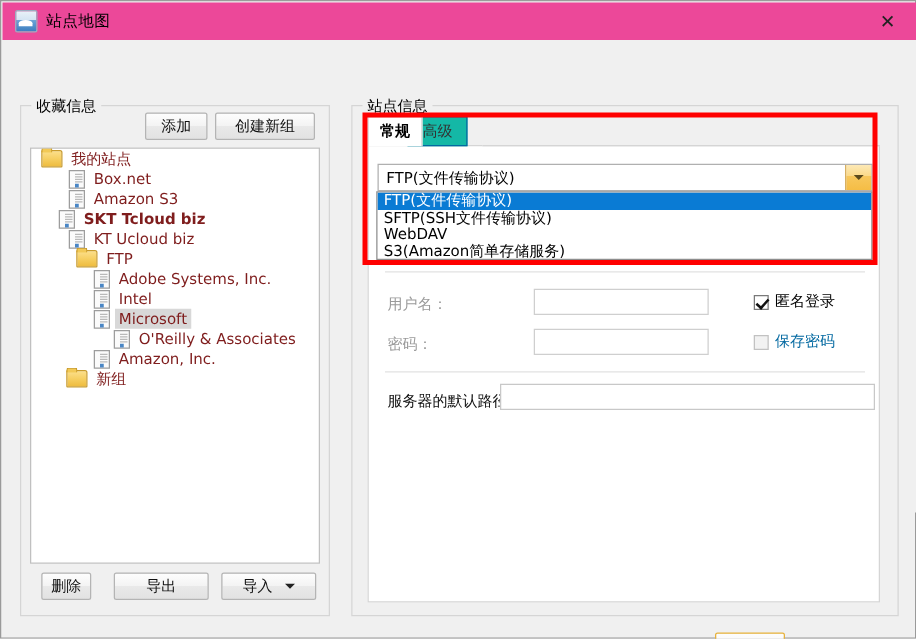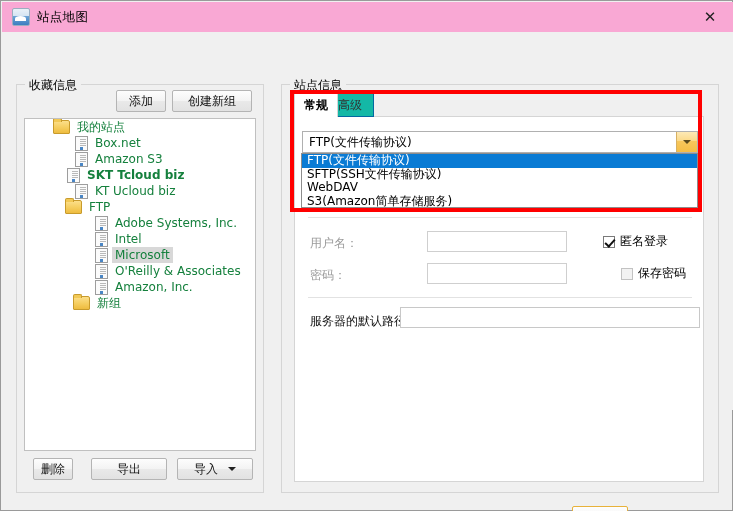--- a/index.html
+++ b/index.html
@@ -21,21 +21,21 @@
     left: 0; top: 0;
     width: 733px; height: 511px;
     background: #f0f0f0;
     border: 1px solid #9a9a9a;
     box-sizing: border-box;
   }
   #titlebar {
     position: absolute;
     left: 1px; top: 1px;
     width: 731px; height: 30px;
-    background: #f9a8d4;
+    background: #ec4899;
     display: flex;
     align-items: center;
     box-sizing: border-box;
   }
   #title-icon {
     width: 16px; height: 16px;
     margin-left: 10px; margin-right: 7px;
     border: 1px solid #9badc0;
     border-radius: 2px;
     background: linear-gradient(#e9f1f8 0%, #d4e4f2 45%, #6ba3d6 46%, #3d7ec0 100%);
@@ -118,24 +118,23 @@
     background: #ffffff;
     border: 1px solid #c0c0c0;
     box-sizing: border-box;
     overflow: hidden;
   }
   .tree-row {
     height: 16px;
     display: flex;
     align-items: center;
     font-size: 12px;
-    color: #15803d;
+    color: #7f1d1d;
     white-space: nowrap;
     padding-left: 0;
-    margin-left: 20px;
   }
   .tree-row .tlabel { padding: 0 3px; line-height: 16px; }
   .tree-row.selected .tlabel {
     background: #d8d8d8;
   }
   .ico {
     width: 16px; height: 14px;
     margin-right: 4px;
     flex: none;
     position: relative;
@@ -319,21 +318,21 @@
   #lbl-path { left: 308px; top: 281px; color: #111; }
   #in-path  { left: 398px; top: 275px; width: 300px; height: 21px; border-color: #c8c8c8; }
 
   .chkrow {
     position: absolute;
     display: flex; align-items: center;
     font-size: 12px;
     white-space: nowrap;
   }
   #chk-anon { left: 601px; top: 201px; color: #000; }
-  #chk-save { left: 619px; top: 233px; color: #000000; }
+  #chk-save { left: 601px; top: 233px; color: #0369a1; }
   .box {
     width: 12px; height: 12px;
     border: 1px solid #7a7a7a;
     background: #ffffff;
     margin-right: 5px;
     position: relative;
     flex: none;
     box-sizing: border-box;
   }
   .box.checked::after {
@@ -429,37 +428,37 @@
           <span class="tlabel">Amazon S3</span>
         </div>
         <div class="tree-row" style="padding-left: 20px; font-weight: bold;">
           <span class="ico ico-doc"></span>
           <span class="tlabel">SKT Tcloud biz</span>
         </div>
         <div class="tree-row" style="padding-left: 28px;">
           <span class="ico ico-doc"></span>
           <span class="tlabel">KT Ucloud biz</span>
         </div>
-        <div class="tree-row" style="padding-left: 20px;">
+        <div class="tree-row" style="padding-left: 36px;">
           <span class="ico ico-folder"></span>
           <span class="tlabel">FTP</span>
         </div>
         <div class="tree-row" style="padding-left: 48px;">
           <span class="ico ico-doc"></span>
           <span class="tlabel">Adobe Systems, Inc.</span>
         </div>
         <div class="tree-row" style="padding-left: 48px;">
           <span class="ico ico-doc"></span>
           <span class="tlabel">Intel</span>
         </div>
         <div class="tree-row selected" style="padding-left: 48px;">
           <span class="ico ico-doc"></span>
           <span class="tlabel">Microsoft</span>
         </div>
-        <div class="tree-row" style="padding-left: 48px;">
+        <div class="tree-row" style="padding-left: 64px;">
           <span class="ico ico-doc"></span>
           <span class="tlabel">O'Reilly &amp; Associates</span>
         </div>
         <div class="tree-row" style="padding-left: 48px;">
           <span class="ico ico-doc"></span>
           <span class="tlabel">Amazon, Inc.</span>
         </div>
         <div class="tree-row" style="padding-left: 28px;">
           <span class="ico ico-folder"></span>
           <span class="tlabel">新组</span>

